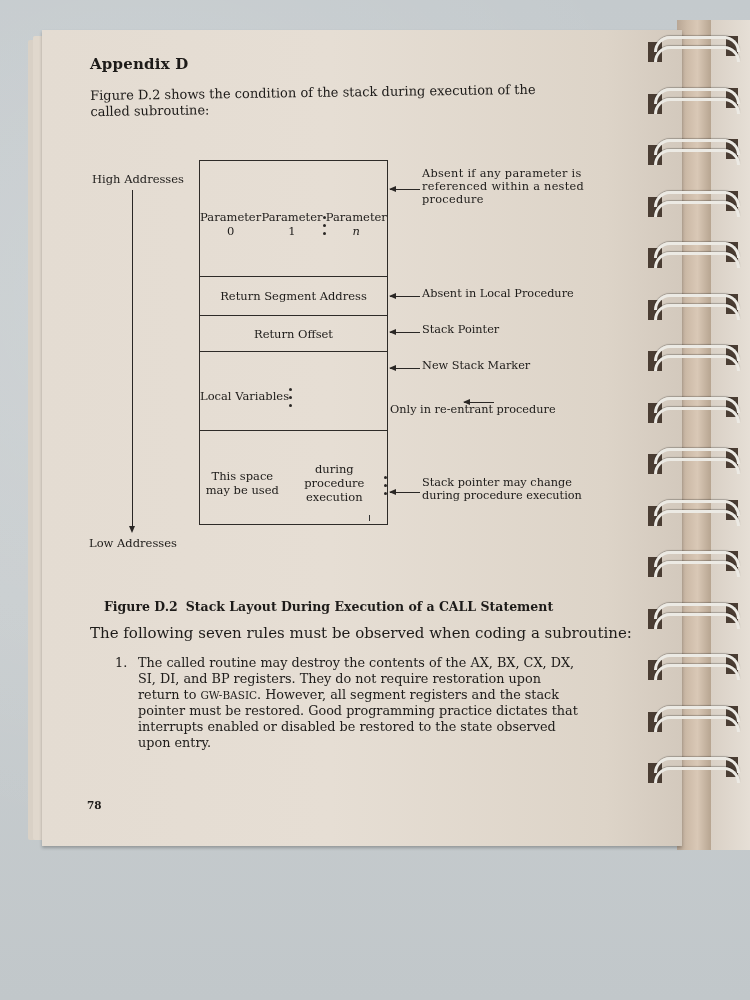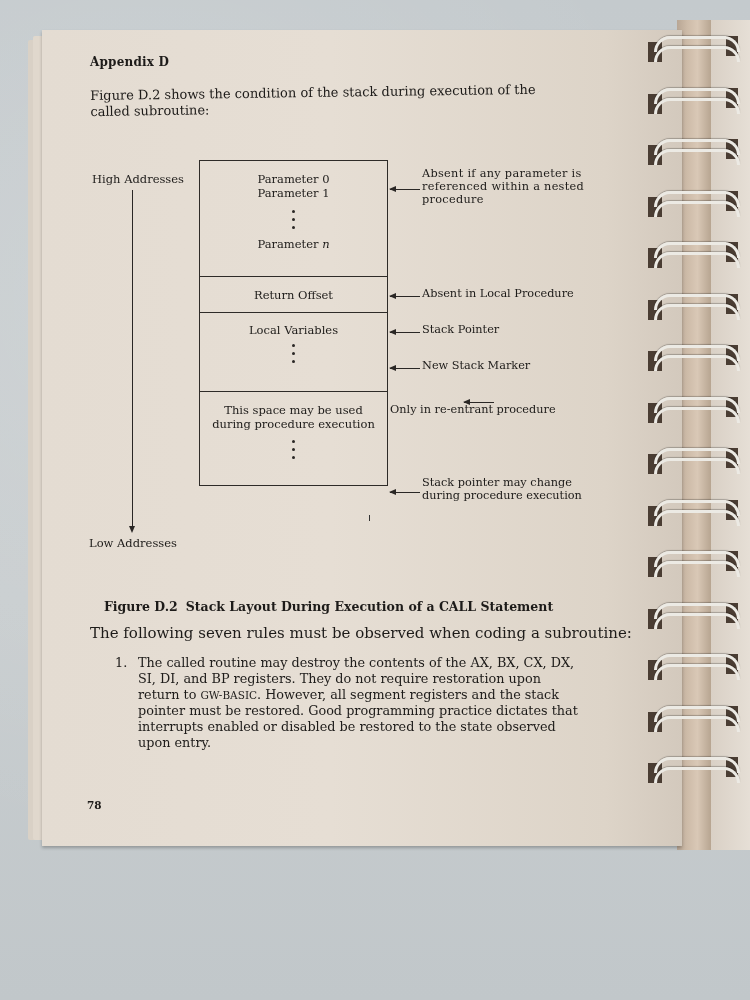--- a/index.html
+++ b/index.html
@@ -64,21 +64,21 @@
       border-bottom: none;
       border-radius: 40px 40px 0 0;
       box-shadow: 0 -1px 1px rgba(0,0,0,0.25);
     }
     .coil .wire.w1 { top: 2px; }
     .coil .wire.w2 { top: 12px; }
 
     
     .running-head {
       position: absolute; left: 90px; top: 55px;
-      font-size: 12px; font-weight: bold; letter-spacing: 0.2px;
+      font-size: 15px; font-weight: bold; letter-spacing: 0.2px;
     }
     .intro {
       position: absolute; left: 90px; top: 88px; width: 480px;
       font-size: 13px; line-height: 16px;
       transform: rotate(-0.8deg); transform-origin: left top;
     }
     .label-high {
       position: absolute; left: 92px; top: 172px; font-size: 11.5px;
     }
     .label-low {
@@ -95,21 +95,21 @@
     }
     
     .stack {
       position: absolute; left: 199px; top: 160px; width: 189px;
       border: 1px solid #2e2b28;
     }
     .cell {
       border-bottom: 1px solid #2e2b28;
       text-align: center;
       font-size: 11.5px; line-height: 14px;
-      display: flex; flex-direction: column; align-items: center;
+      display: flex; flex-direction: row; align-items: center;
     }
     .cell:last-child { border-bottom: none; }
     .cell .dot {
       width: 3px; height: 3px; border-radius: 50%; background: #2a2725;
       margin: 5px 0;
     }
     .cell.c-params { height: 116px; padding-top: 11px; }
     .cell.c-params .dots { margin-top: 5px; margin-bottom: 3px; }
     .cell.c-seg { height: 39px; justify-content: center; }
     .cell.c-off { height: 36px; justify-content: center; }
@@ -284,20 +284,23 @@
     <div class="cell c-params">
       <span>Parameter 0</span>
       <span>Parameter 1</span>
       <div class="dots">
         <div class="dot"></div>
         <div class="dot"></div>
         <div class="dot"></div>
       </div>
       <span><span>Parameter</span> <span class="italic-n">n</span></span>
     </div>
+    <div class="cell c-seg">
+      <span>Return Segment Address</span>
+    </div>
     <div class="cell c-off">
       <span>Return Offset</span>
     </div>
     <div class="cell c-local">
       <span>Local Variables</span>
       <div class="dots">
         <div class="dot"></div>
         <div class="dot"></div>
         <div class="dot"></div>
       </div>

